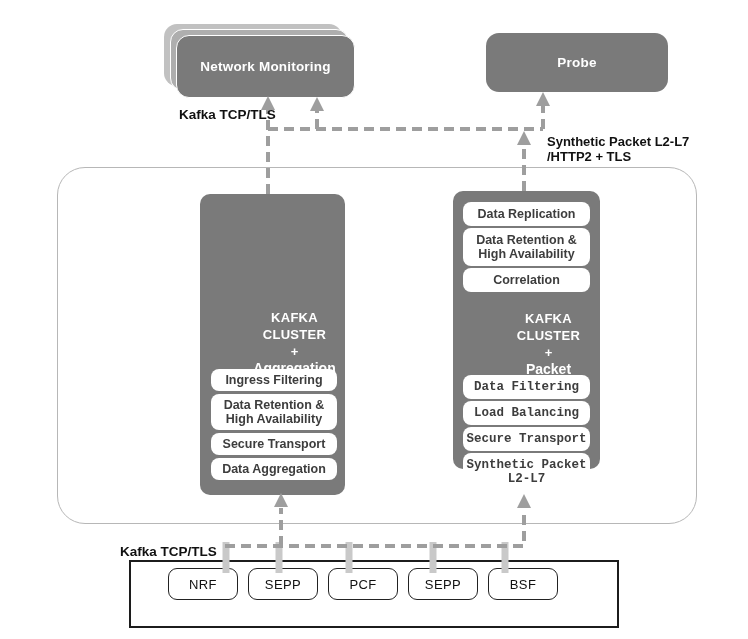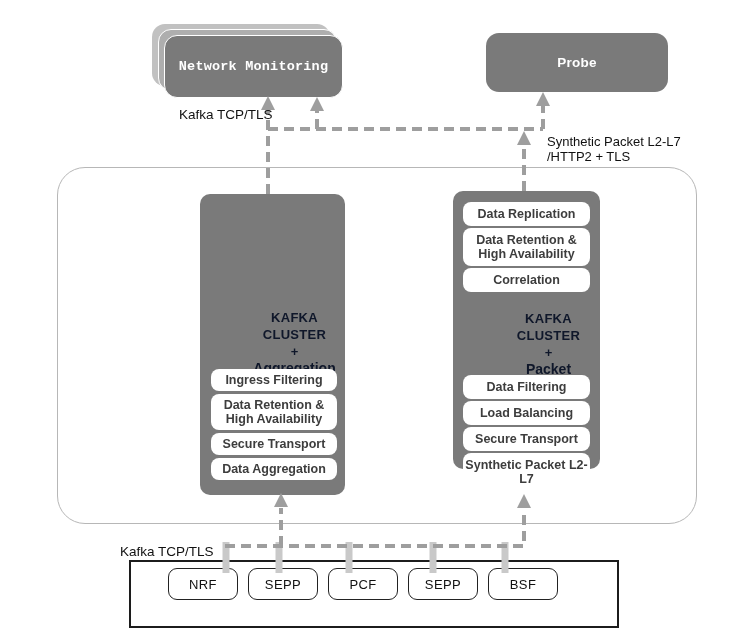--- a/index.html
+++ b/index.html
@@ -9,70 +9,70 @@
   }
   .stage *{box-sizing:border-box;}
 
   
   .outer{
     position:absolute;left:57px;top:167px;width:640px;height:357px;
     border:1px solid var(--container_border,#b7b7b7);border-radius:28px;background:#fff;
   }
 
   
-  .nm{position:absolute;left:152px;top:24px;width:193px;height:75px;font-family:Liberation Mono, monospace;}
+  .nm{position:absolute;left:164px;top:24px;width:193px;height:75px;}
   .nm-layer,.nm-front{position:absolute;border-radius:13px;}
   .nm-l1{left:0;top:0;width:178px;height:62px;background:var(--stack_gray_1,#c1c1c1);}
   .nm-l2{left:6px;top:5px;width:179px;height:62px;background:var(--stack_gray_2,#aeaeae);border:1px solid #fff;}
   .nm-front{
     left:12px;top:11px;width:179px;height:63px;background:var(--node_gray,#787878);
     border:1px solid #fff;display:flex;align-items:center;justify-content:center;
   }
   .node-label{color:#fff;font-size:13.5px;font-weight:bold;letter-spacing:.2px;}
 
   .probe{
     position:absolute;left:449px;top:33px;width:182px;height:59px;border-radius:13px;
     background:var(--node_gray,#787878);display:flex;align-items:center;justify-content:center;margin-left:37px;
   }
 
   
   .cluster{position:absolute;background:var(--node_gray,#7a7a7a);border-radius:10px;}
   .cluster-left{left:200px;top:194px;width:145px;height:301px;}
   .cluster-right{left:453px;top:191px;width:147px;height:278px;}
-  .cluster-title{position:absolute;left:0;right:0;text-align:center;color:#0f172a;line-height:17px;margin-left:44px;}
+  .cluster-title{position:absolute;left:0;right:0;text-align:center;color:#ffffff;line-height:17px;margin-left:44px;}
   .cluster-left .cluster-title{top:115px;}
   .cluster-right .cluster-title{top:119px;}
   .ct-line1{font-size:13px;font-weight:bold;letter-spacing:.3px;}
   .ct-line2{font-size:13px;font-weight:bold;}
   .ct-line3{font-size:14px;font-weight:bold;}
 
   .features{position:absolute;display:flex;flex-direction:column;}
   .feat-left{left:11px;right:8px;top:175px;gap:3px;}
   .feat-right-top{left:10px;right:10px;top:11px;gap:2px;}
-  .feat-right-bottom{left:10px;right:10px;top:184px;gap:2px;}
+  .feat-right-bottom{left:10px;right:10px;top:184px;gap:2px;font-family:Liberation Mono, monospace;}
   .feature{
     background:#fff;border-radius:8px;padding:4px 10px;text-align:center;
     font-size:12.5px;line-height:14px;font-weight:bold;color:var(--feature_text,#3d3d3d);
   }
   .feat-right-top .feature,.feat-right-bottom .feature{padding:5px 2px;}
 
   
   .nf-container{
     position:absolute;left:129px;top:560px;width:490px;height:68px;
     background:#fff;border:2px solid var(--box_border_dark,#1c1c1c);
   }
   .nf-row{position:absolute;left:37px;top:6px;display:flex;gap:10px;}
   .nf{
     width:70px;height:32px;border:1.5px solid #222;border-radius:9px;background:#fff;
     display:flex;align-items:center;justify-content:center;
     font-size:13px;color:#111;letter-spacing:.4px;
   }
 
   
-  .lbl{position:absolute;color:var(--label_text,#111);font-weight:normal;font-size:13.5px;line-height:15px;z-index:7;}
+  .lbl{position:absolute;color:var(--label_text,#111);font-weight:bold;font-size:13.5px;line-height:15px;z-index:7;}
   .lbl-kafka-top{left:179px;top:107px;}
   .lbl-syn{left:547px;top:134px;font-size:13px;}
   .lbl-kafka-bottom{left:120px;top:544px;}
 
   
   .connectors{position:absolute;left:0;top:0;z-index:6;pointer-events:none;}
   .dash{stroke:var(--dash_gray,#9e9e9e);stroke-width:4;fill:none;stroke-dasharray:10 6;}
   .bar{stroke:var(--bar_gray,#c9c9c9);stroke-width:7;}
   .head{fill:var(--dash_gray,#9e9e9e);}
 </style>

